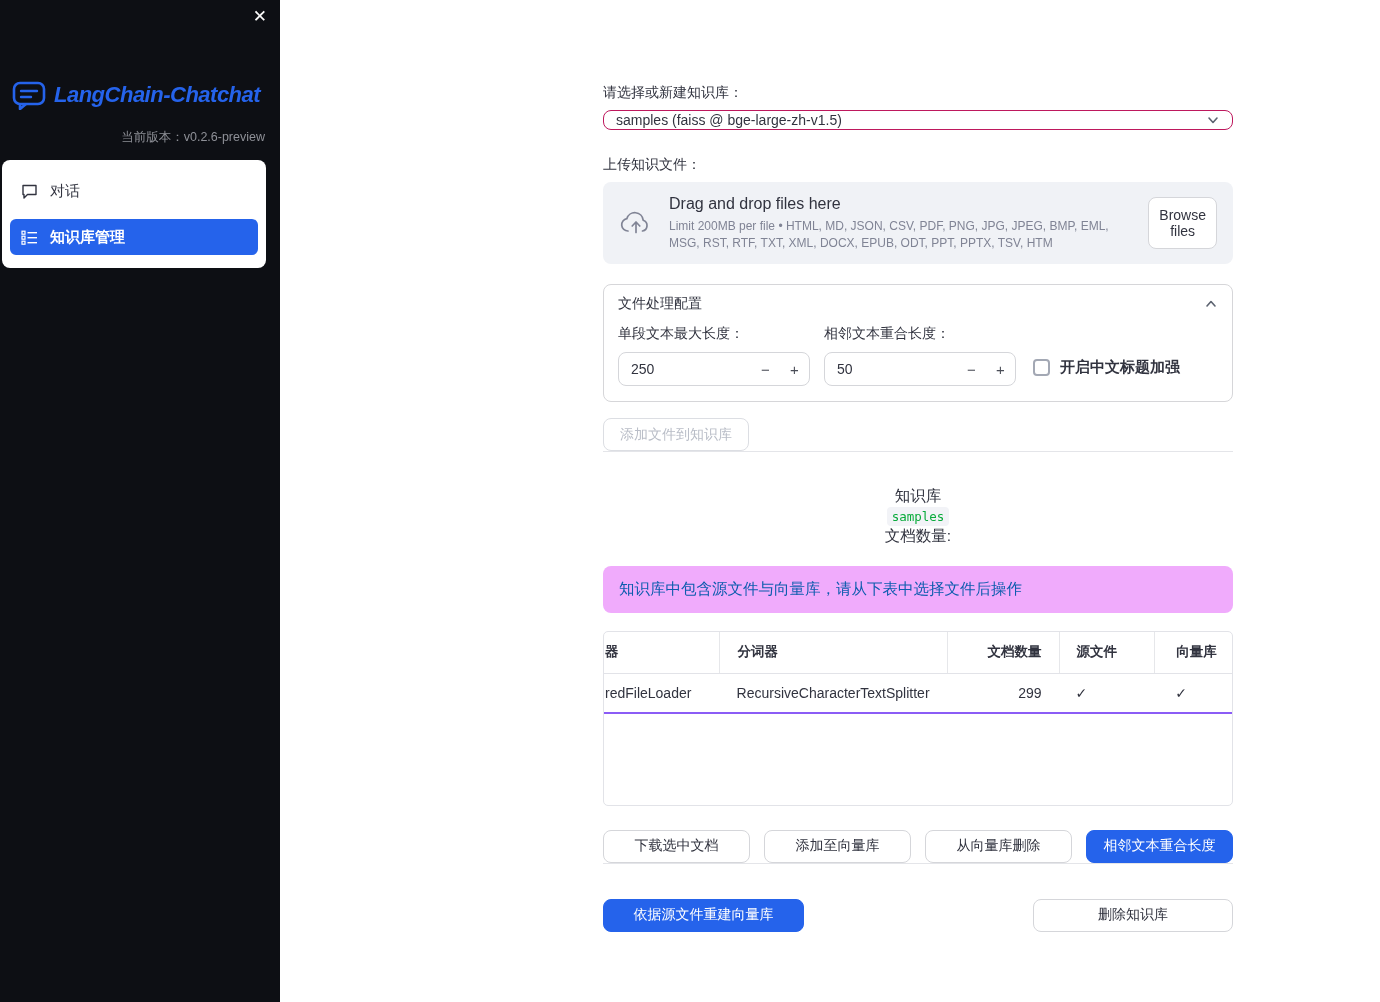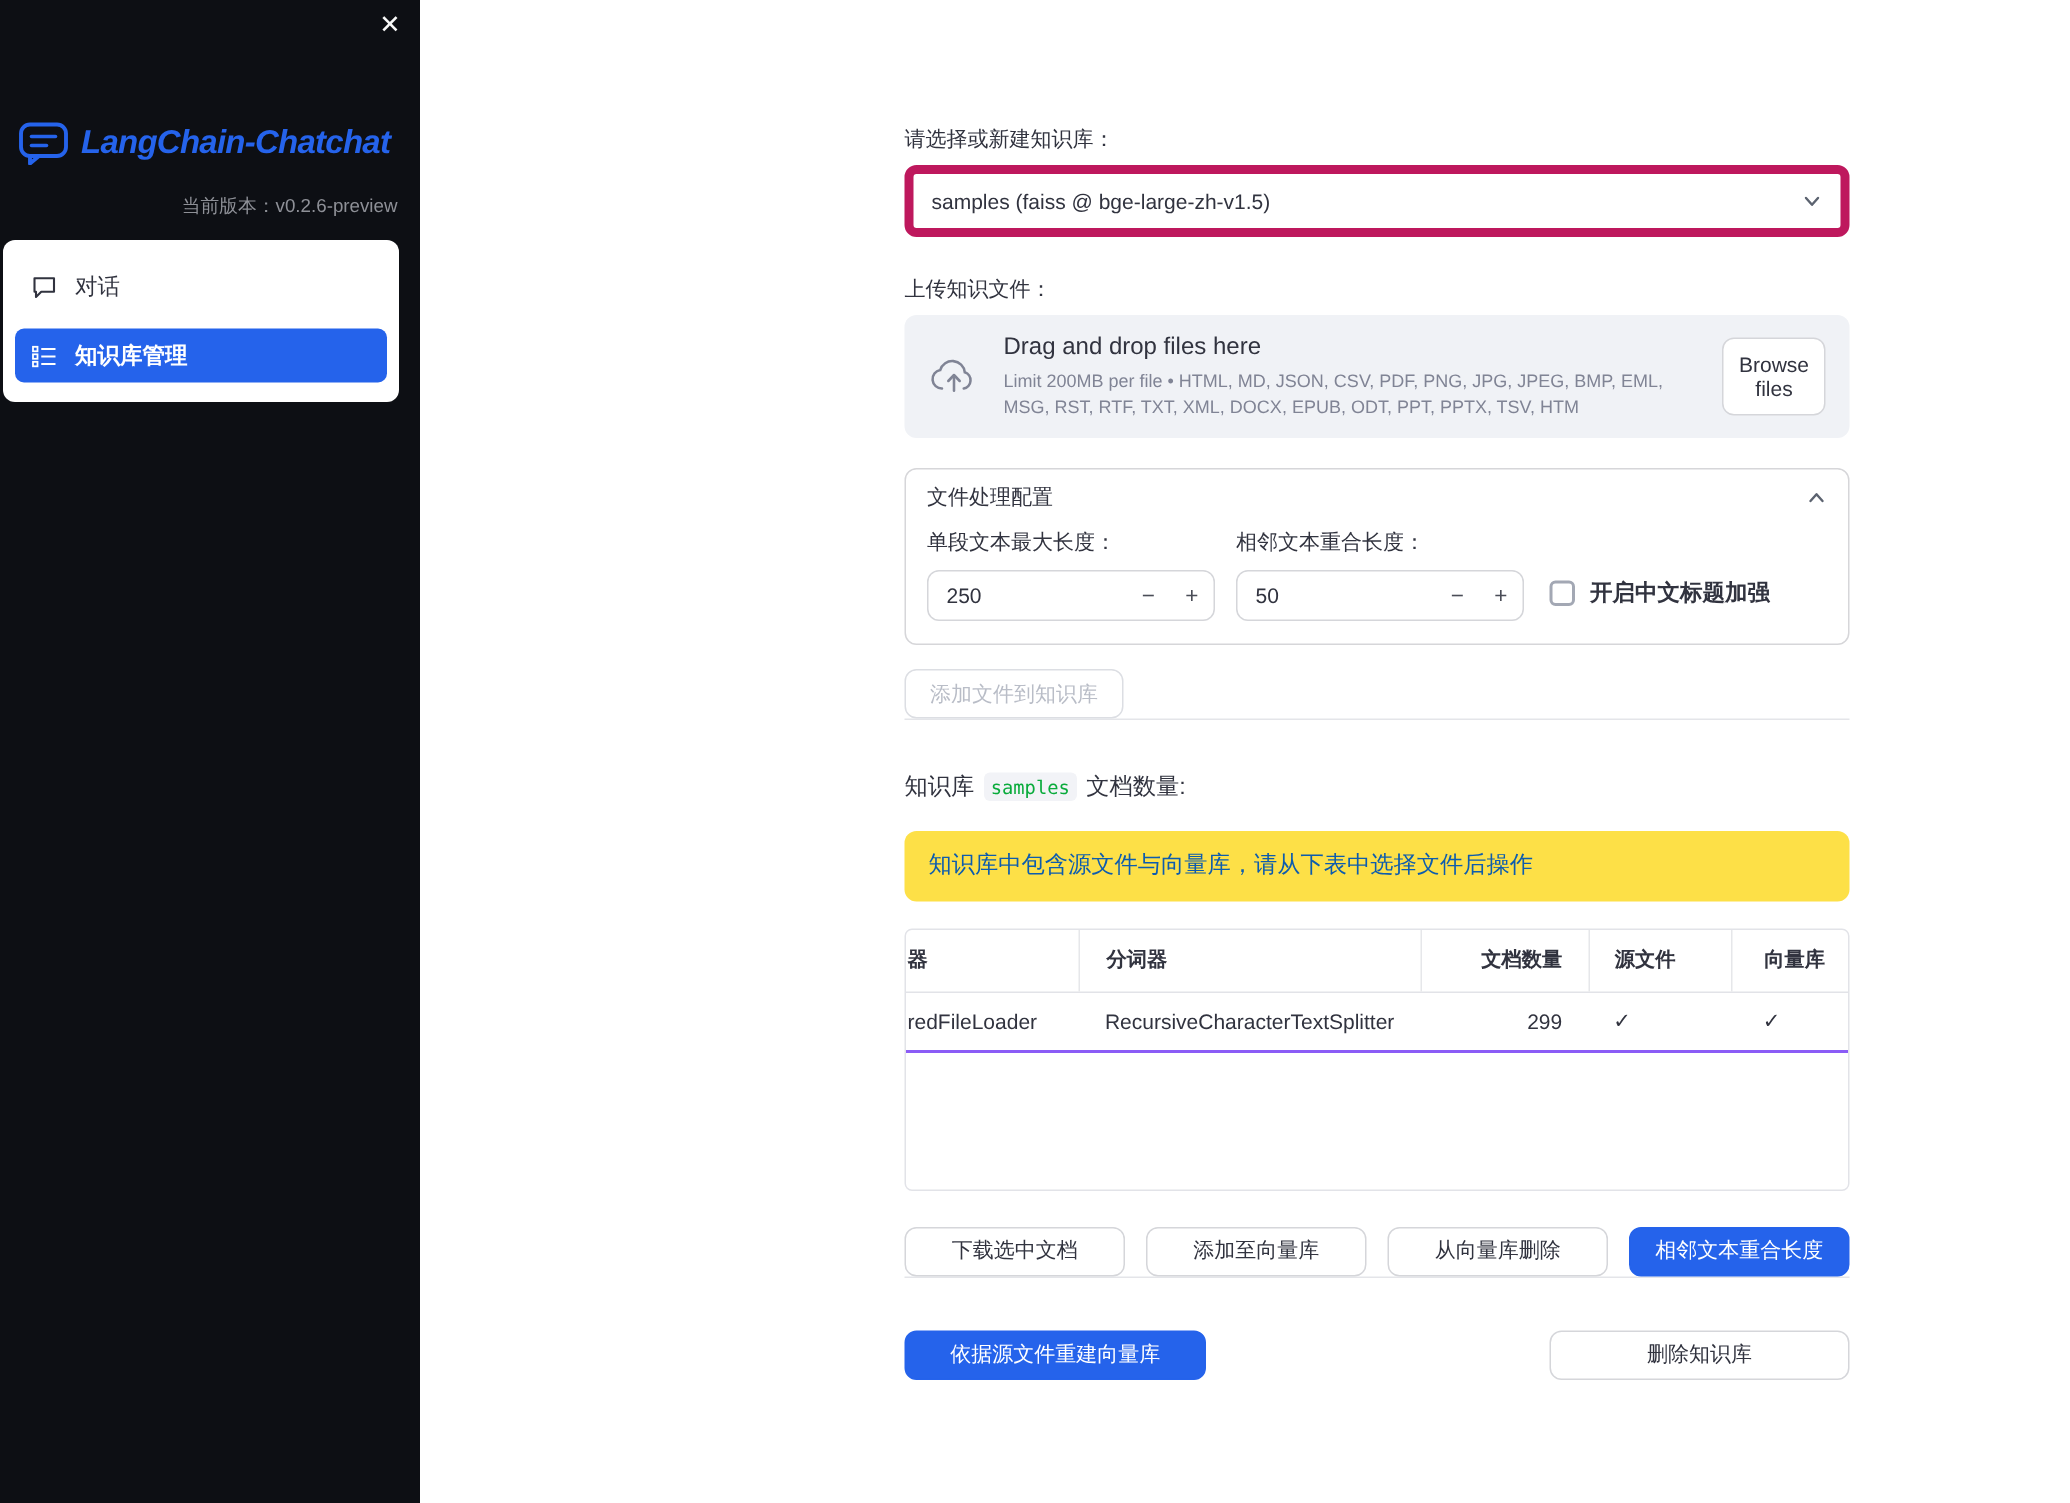--- a/index.html
+++ b/index.html
@@ -41,21 +41,21 @@
   }
   .menu-item.selected { background:#2563eb; color:#ffffff; font-weight:700; }
 
   
   .main { flex:1; background:#ffffff; }
   .content { width:630px; margin-left:323px; padding-top:84px; }
 
   .field-label { font-size:14px; color:#31333f; margin-bottom:8px; }
 
   .selectbox {
-    height:48px; border:6px solid #be185d; border-radius:8px; background:#fff;
+    height:20px; border:1px solid #be185d; border-radius:8px; background:#fff;
     display:flex; align-items:center; padding:0 12px; font-size:14px; cursor:pointer;
   }
   .selectbox .spacer { flex:1; }
 
   .section-label { margin-top:26px; }
 
   .uploader {
     height:82px; background:#f0f2f6; border-radius:8px;
     display:flex; align-items:center; gap:16px; padding:0 16px; cursor:pointer;
   }
@@ -100,29 +100,29 @@
     justify-content:center; padding:0 16px; cursor:pointer; white-space:nowrap;
   }
   .btn.disabled { color:#b9bdc7; border-color:#dcdee3; cursor:default; }
   .btn.primary { background:#2563eb; border-color:#2563eb; color:#fff; }
   .add-btn { margin-top:16px; }
 
   hr.divider { border:none; border-top:1px solid #e4e5e9; margin:0; }
   .divider-1 { margin-top:42px; }
   .divider-2 { margin-top:39px; }
 
-  .md-line { margin-top:34px; font-size:15.5px; color:#31333f; display:flex; align-items:center; }
+  .md-line { margin-top:34px; font-size:15.5px; color:#31333f; display:flex; align-items:center;flex-direction:column; }
   .inline-code {
     font-family:"DejaVu Sans Mono","Liberation Mono",monospace;
     font-size:12.5px; color:#09ab3b; background:#f2f3f7;
     border-radius:4px; padding:2px 5px; margin:0 6px;
   }
 
   .info-box {
-    margin-top:19px; background:#fde047; color:#0d5cae;
+    margin-top:19px; background:#f0abfc; color:#0d5cae;
     border-radius:8px; padding:14px 16px; font-size:15.5px; line-height:1.2;
   }
 
   .table-wrap {
     margin-top:18px; height:175px; border:1px solid #e2e3e8; border-radius:5px;
     overflow:hidden; background:#fff;
   }
   .t-header { display:flex; height:42px; border-bottom:1px solid #e2e3e8; }
   .t-hcell {
     display:flex; align-items:center; font-size:13.5px; font-weight:700;

